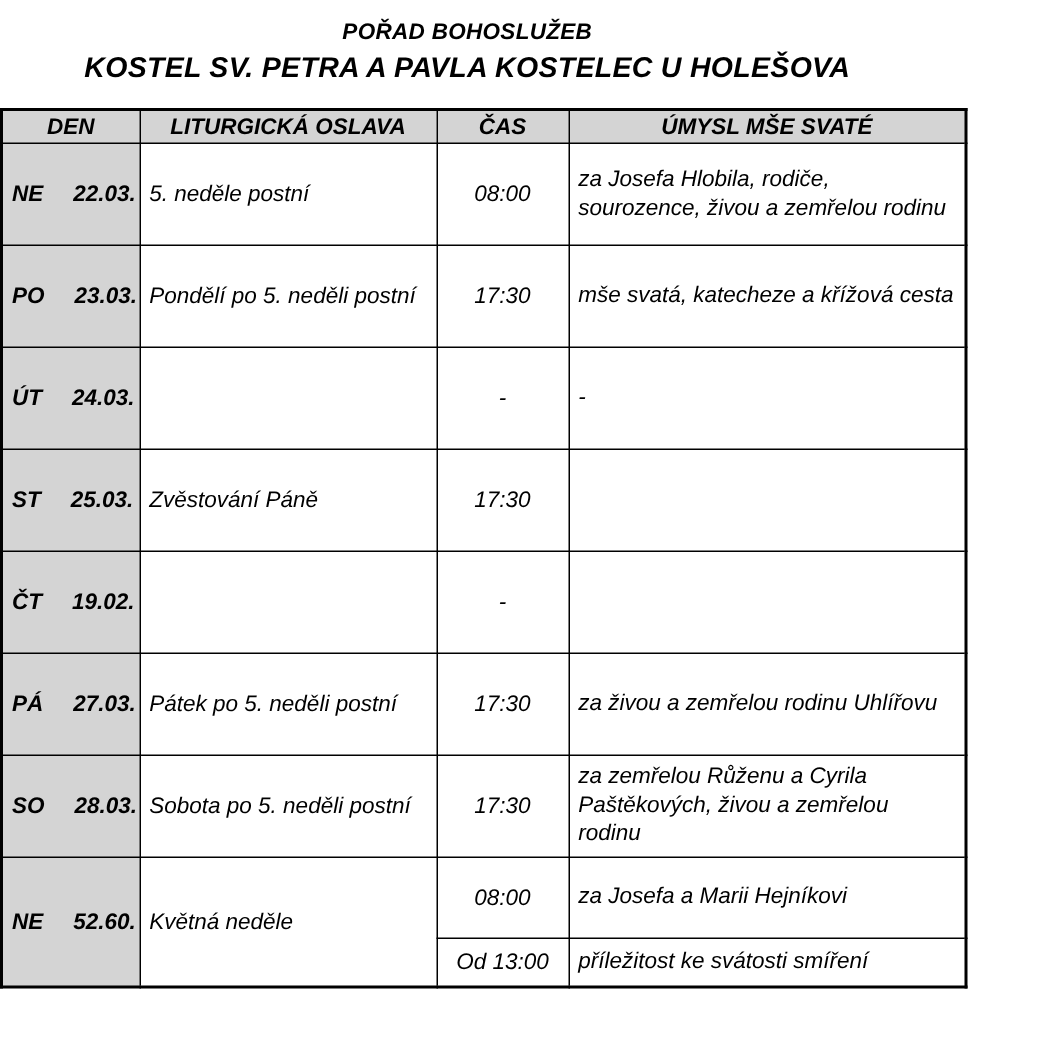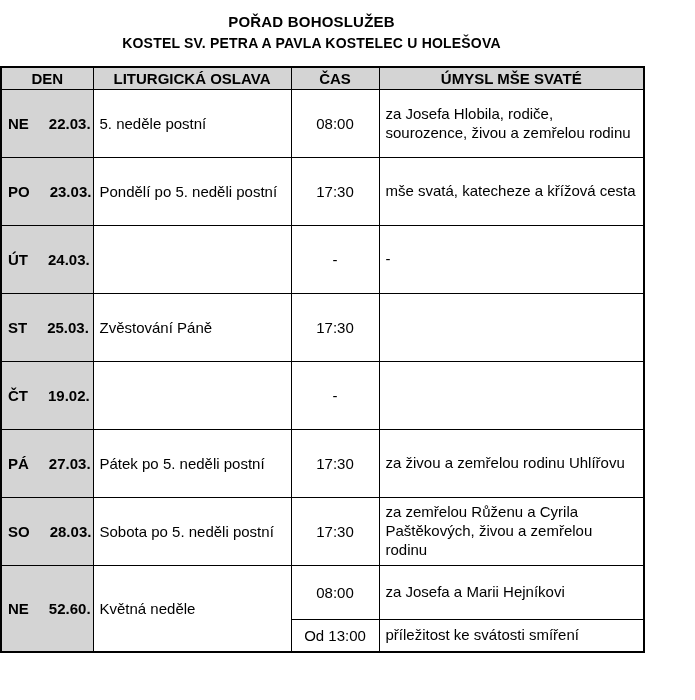--- a/index.html
+++ b/index.html
@@ -7,29 +7,30 @@
     padding: 0;
     background: #ffffff;
     color: #000000;
     font-family: "Liberation Sans", sans-serif;
   }
   .page {
     width: 623px;
     height: 700px;
     box-sizing: border-box;
     padding-top: 13px;
+    font-style: italic;
   }
   .titles { text-align: center; }
   .title {
     font-size: 15px;
     font-weight: bold;
     letter-spacing: 0.2px;
   }
   .subtitle {
-    font-size: 14px;
+    font-size: 19px;
     font-weight: bold;
     margin-top: 5px;
     letter-spacing: 0.2px;
   }
   .daterange {
     font-size: 14px;
     margin-top: 6px;
   }
   table.schedule {
     border-collapse: collapse;

